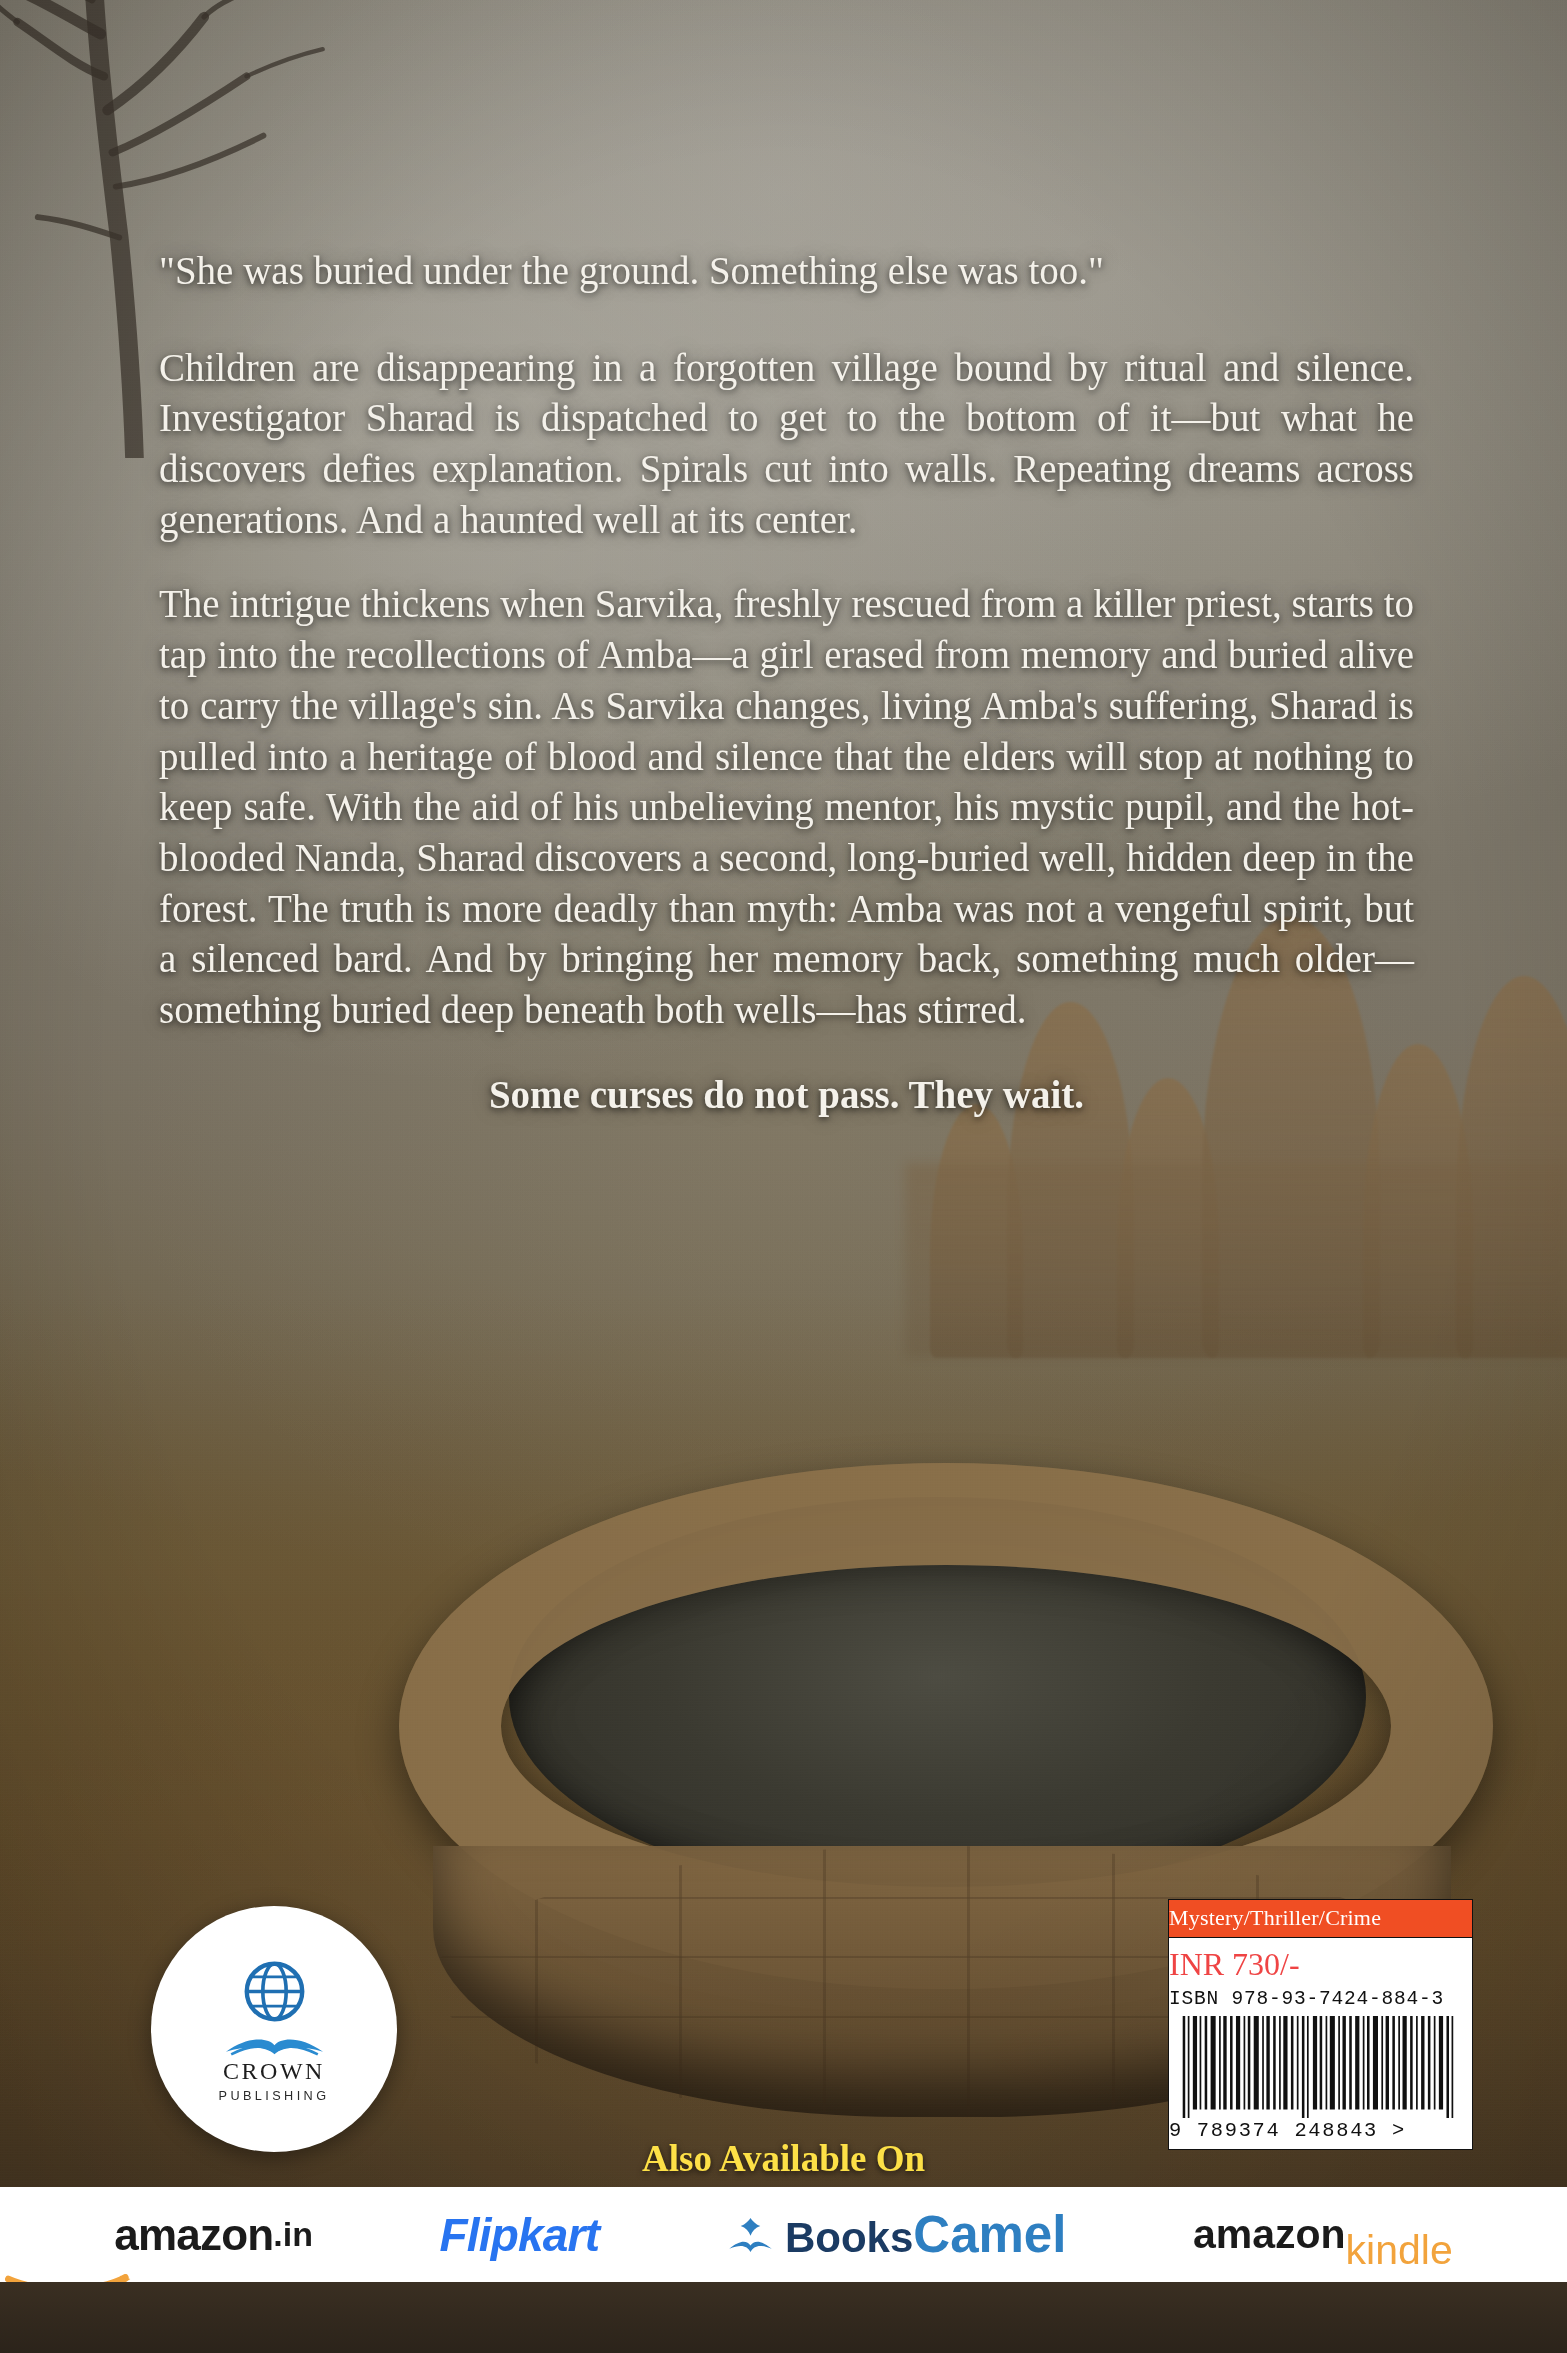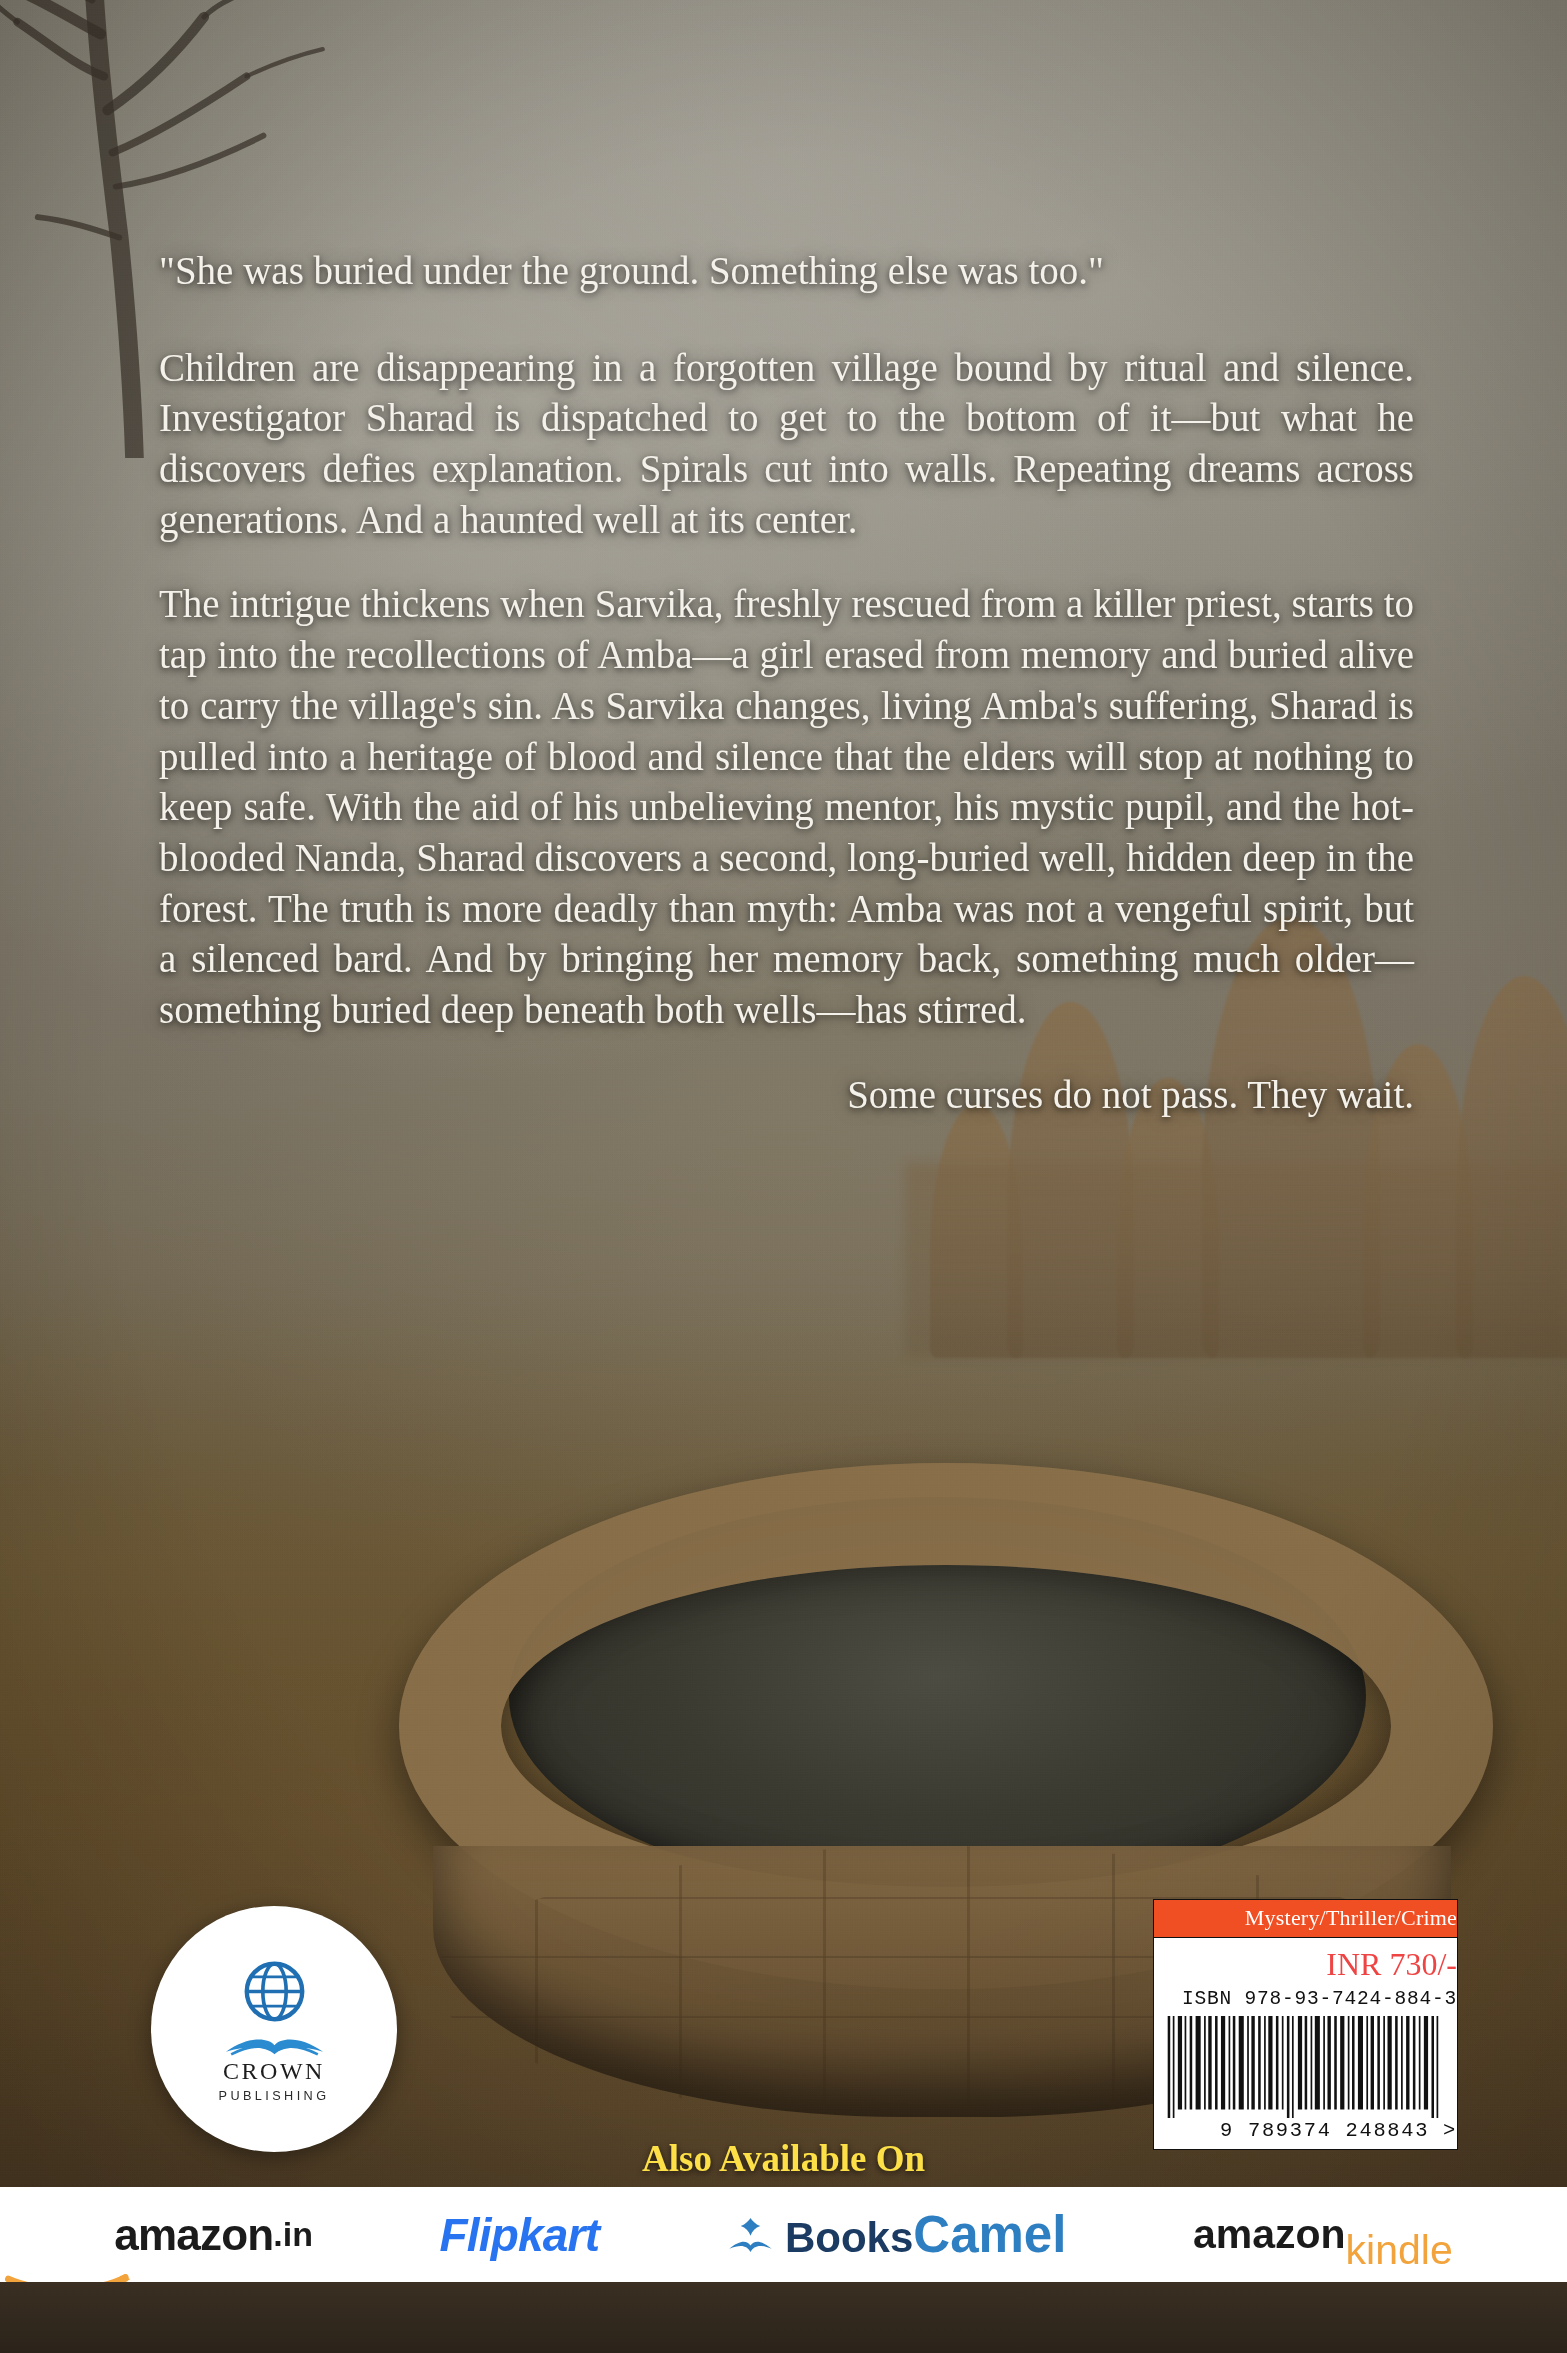--- a/index.html
+++ b/index.html
@@ -186,21 +186,21 @@
     font-family: "Liberation Serif", serif;
     font-size: 39px;
     line-height: 1.30;
     text-shadow: 0 1.7px 6px rgba(0,0,0,0.62), 0 0 18.7px rgba(0,0,0,0.35);
   }
   .blurb p {
     margin: 0 0 34px 0;
     text-align: justify;
     text-justify: inter-word;
   }
-  .blurb p.last-line { text-align: right; }
+  .blurb p.last-line { text-align: center; font-weight: bold; }
   .blurb p.hook { margin-bottom: 46px; }
   .blurb p.tag { margin-bottom: 0; }
 
   
   .pub-logo {
     position: absolute;
     left: 151px;
     bottom: 202px;
     width: 246px;
     height: 246px;
@@ -308,27 +308,27 @@
     font-size: 41px;
     font-weight: bold;
     color: #1b1b1b;
     position: relative;
   }
   .kindle-orange { color: #f2a33c; font-weight: normal; margin-top: 31px; }
 
   
   .price-box {
     position: absolute;
-    right: 109px;
+    right: 94px;
     bottom: 204px;
     width: 305px;
     background: #ffffff;
     border: 1.7px solid #111;
     box-sizing: border-box;
-    text-align: right;
+    text-align: left;
   }
   .genre-band {
     background: #f04e23;
     color: #ffffff;
     font-family: "Liberation Serif", serif;
     font-size: 22px;
     padding: 5.1px 0 6px 0;
     border-bottom: 1.7px solid #111;
     letter-spacing: 0.2px;
   }

